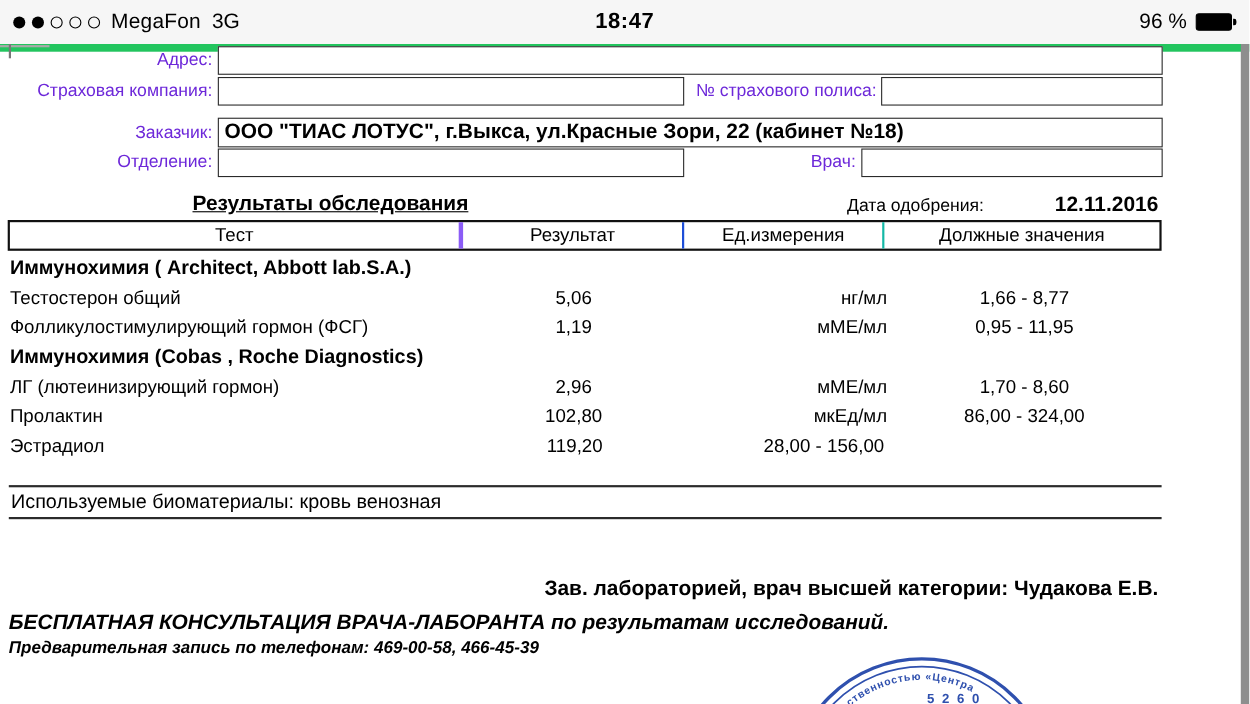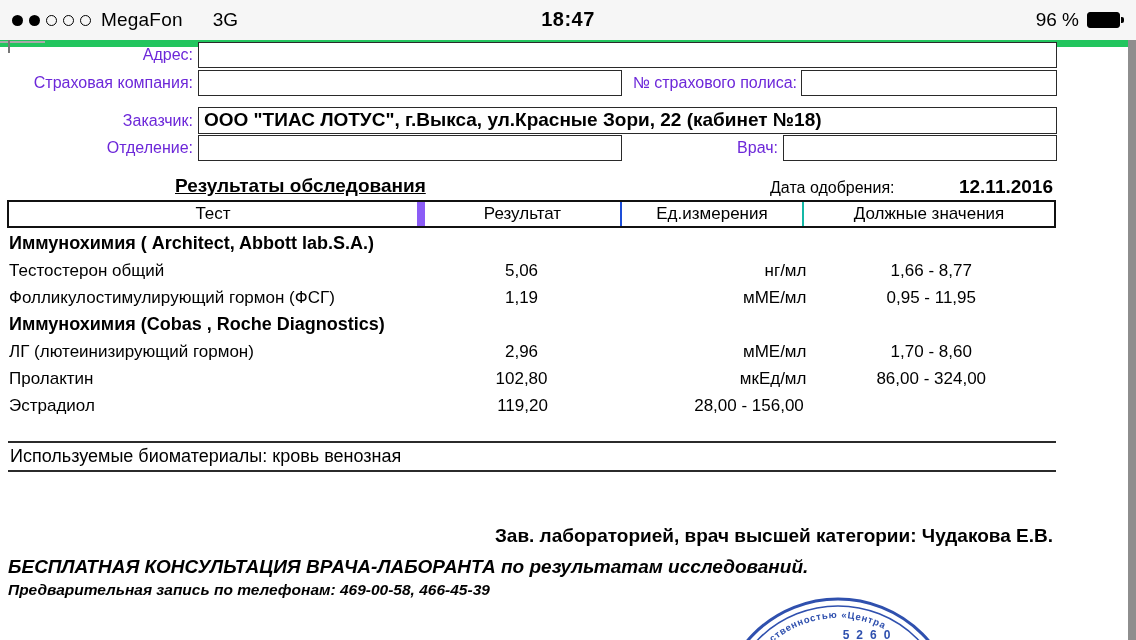--- a/index.html
+++ b/index.html
@@ -7,21 +7,21 @@
         font-family:"Liberation Sans",sans-serif;color:#000}
 
   
   .statusbar{position:absolute;left:0;top:0;width:1136px;height:40px;background:#f6f6f6;
              border-bottom:7px solid #22c55e;display:flex;align-items:center}
   .sigdots{display:flex;align-items:center;gap:6px;margin-left:12px}
   .dot{width:11px;height:11px;border-radius:50%;box-sizing:border-box}
   .dot.f{background:#000}
   .dot.e{border:1.5px solid #000;background:transparent}
   .carrier{font-size:19px;margin-left:10px;letter-spacing:.2px}
-  .net{font-size:19px;margin-left:30px}
+  .net{font-size:19px;margin-left:10px}
   .sb-time{position:absolute;left:50%;transform:translateX(-50%);top:8px;font-size:20px;
            font-weight:600;letter-spacing:.5px}
   .batgroup{position:absolute;right:12px;top:0;height:40px;display:flex;align-items:center;gap:8px}
   .pct{font-size:19px}
   .batt{display:flex;align-items:center}
   .batt-body{width:31px;height:14px;background:#000;border-radius:3px;border:1px solid #000}
   .batt-tip{width:3px;height:6px;background:#000;border-radius:0 2px 2px 0;margin-left:1px}
 
   
   .graystrip{position:absolute;right:0;top:40px;width:8px;height:600px;background:#8e8e8e}
@@ -34,21 +34,21 @@
 
   .results-title{position:absolute;left:175px;top:175px;font-size:19px;font-weight:bold;
                  text-decoration:underline;white-space:nowrap}
   .date-label{position:absolute;left:770px;top:179px;font-size:16px;white-space:nowrap}
   .date-value{position:absolute;right:83px;top:176px;font-size:19px;font-weight:bold;white-space:nowrap}
 
   .thead{position:absolute;left:7px;top:200px;width:1049px;height:28px;border:2px solid #111;
          box-sizing:border-box;display:flex;background:#fff}
   .hc{font-size:17px;text-align:center;line-height:24px;box-sizing:border-box;overflow:hidden;white-space:nowrap}
   .hc1{width:408px}
-  .hc2{width:203px;border-left:8px solid #8b5cf6}
+  .hc2{width:203px;border-left:4px solid #8b5cf6}
   .hc3{width:182px;border-left:2px solid #1d4ed8}
   .hc4{flex:1;border-left:2px solid #14b8a6}
 
   .trow{position:absolute;left:7px;width:1049px;display:flex;font-size:17px;line-height:20px}
   .tc1{width:412px;padding-left:2px;text-align:left;white-space:nowrap;overflow:hidden}
   .tc2{width:203px;text-align:center;white-space:nowrap}
   .tc3{width:184px;text-align:right;white-space:nowrap}
   .tc4{width:250px;text-align:center;white-space:nowrap}
   .sect .tc1{font-weight:bold;font-size:18px}
 

